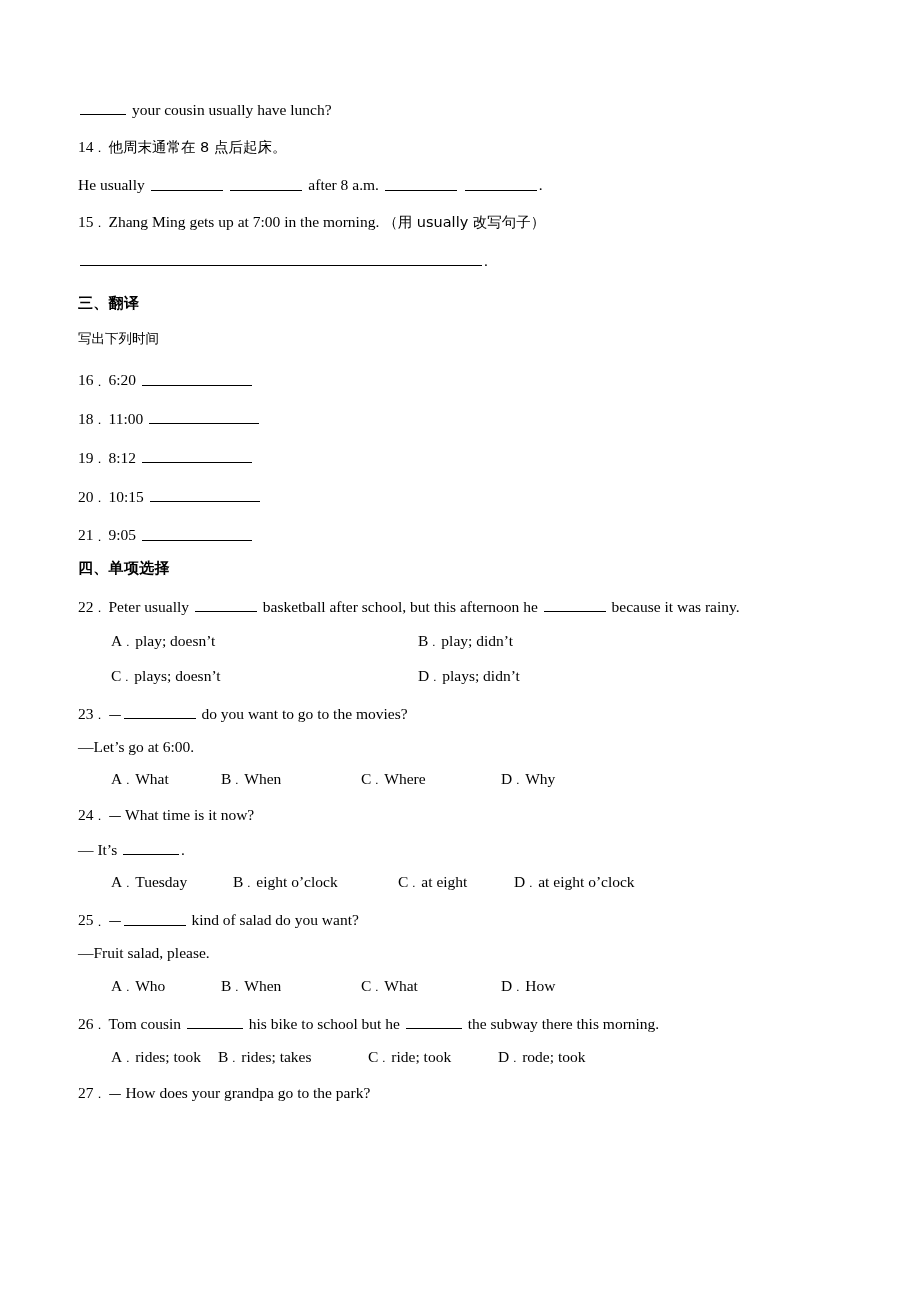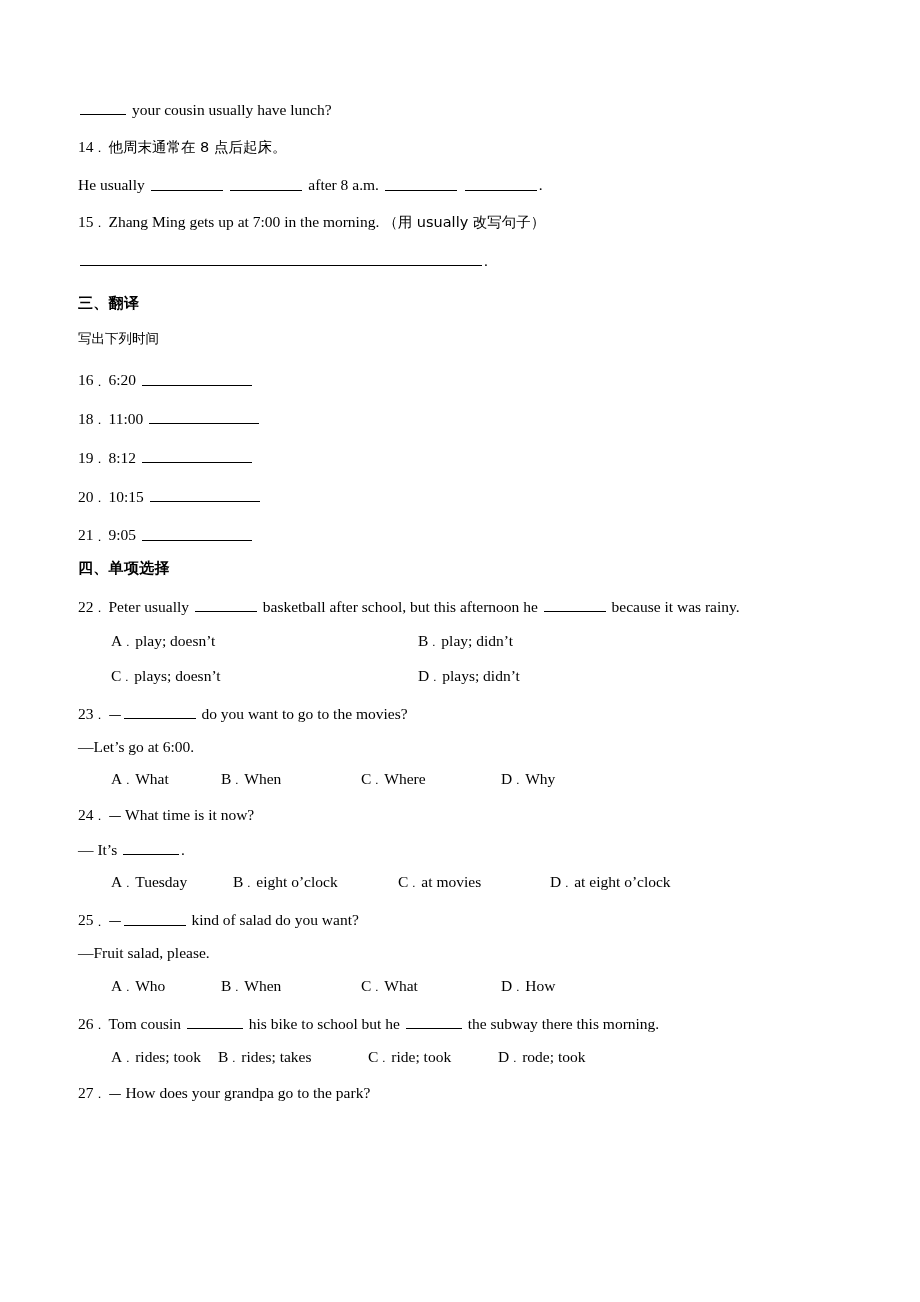--- a/index.html
+++ b/index.html
@@ -104,21 +104,21 @@
   
   .layout-4a .opt:nth-child(1) { left: 33px;  }
   .layout-4a .opt:nth-child(2) { left: 143px; }
   .layout-4a .opt:nth-child(3) { left: 283px; }
   .layout-4a .opt:nth-child(4) { left: 423px; }
 
   .layout-4b .opt:nth-child(1) { left: 33px;  }
   .layout-4b .opt:nth-child(2) { left: 155x; }
   .layout-4b .opt:nth-child(2) { left: 155px; }
   .layout-4b .opt:nth-child(3) { left: 320px; }
-  .layout-4b .opt:nth-child(4) { left: 472px; }
+  .layout-4b .opt:nth-child(4) { left: 436px; }
 
   .layout-4c .opt:nth-child(1) { left: 33px;  }
   .layout-4c .opt:nth-child(2) { left: 140px; }
   .layout-4c .opt:nth-child(3) { left: 290px; }
   .layout-4c .opt:nth-child(4) { left: 420px; text-align: right; }
 
   .tight { margin-bottom: 17px; }
   .answer-row { margin: 0 0 16px 0; }
 
   .dash {
@@ -215,21 +215,21 @@
   <div class="line tight">
     <span class="qnum">24</span><span class="sep">．</span><span class="dash">—</span> <span>What time is it now?</span>
   </div>
   <div class="line answer-row">
     <span>— It’s</span>
     <span class="blank b-s"></span><span>.</span>
   </div>
   <div class="options layout-4b" style="margin-bottom:21px;">
     <span class="opt"><span class="letter">A</span><span class="dot">．</span><span>Tuesday</span></span>
     <span class="opt"><span class="letter">B</span><span class="dot">．</span><span>eight o’clock</span></span>
-    <span class="opt"><span class="letter">C</span><span class="dot">．</span><span>at movies</span></span>
+    <span class="opt"><span class="letter">C</span><span class="dot">．</span><span>at eight</span></span>
     <span class="opt"><span class="letter">D</span><span class="dot">．</span><span>at eight o’clock</span></span>
   </div>
 
   <div class="line tight">
     <span class="qnum">25</span><span class="sep">．</span><span class="dash">—</span><span class="blank b-m"></span>
     <span>kind of salad do you want?</span>
   </div>
   <div class="line answer-row">—Fruit salad, please.</div>
   <div class="options layout-4a" style="margin-bottom:21px;">
     <span class="opt"><span class="letter">A</span><span class="dot">．</span><span>Who</span></span>

